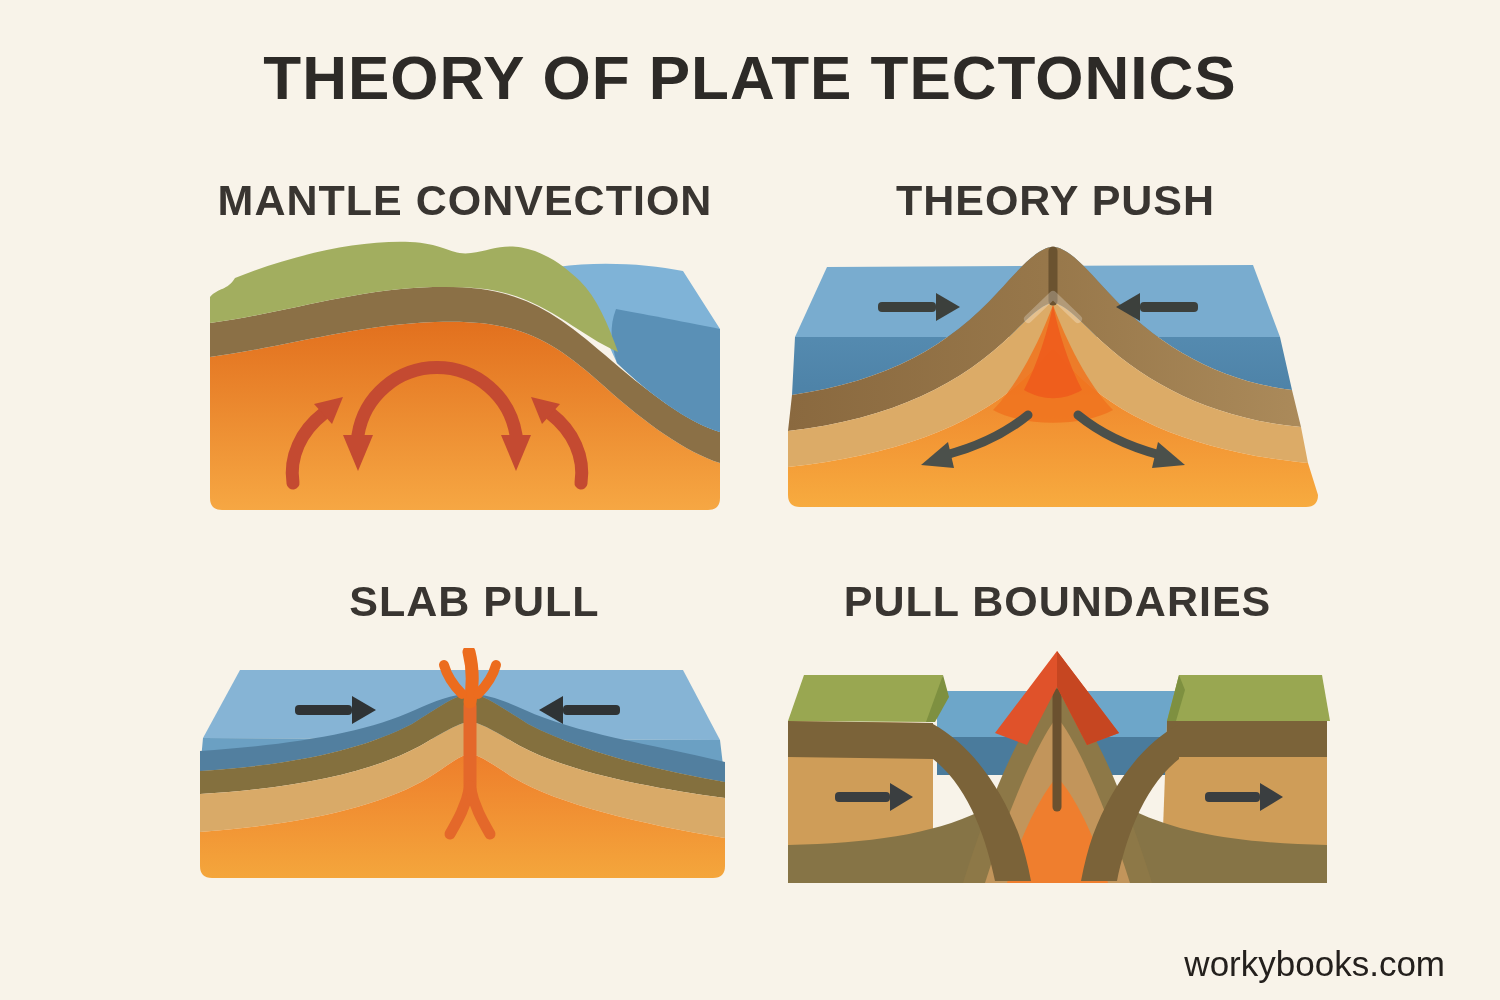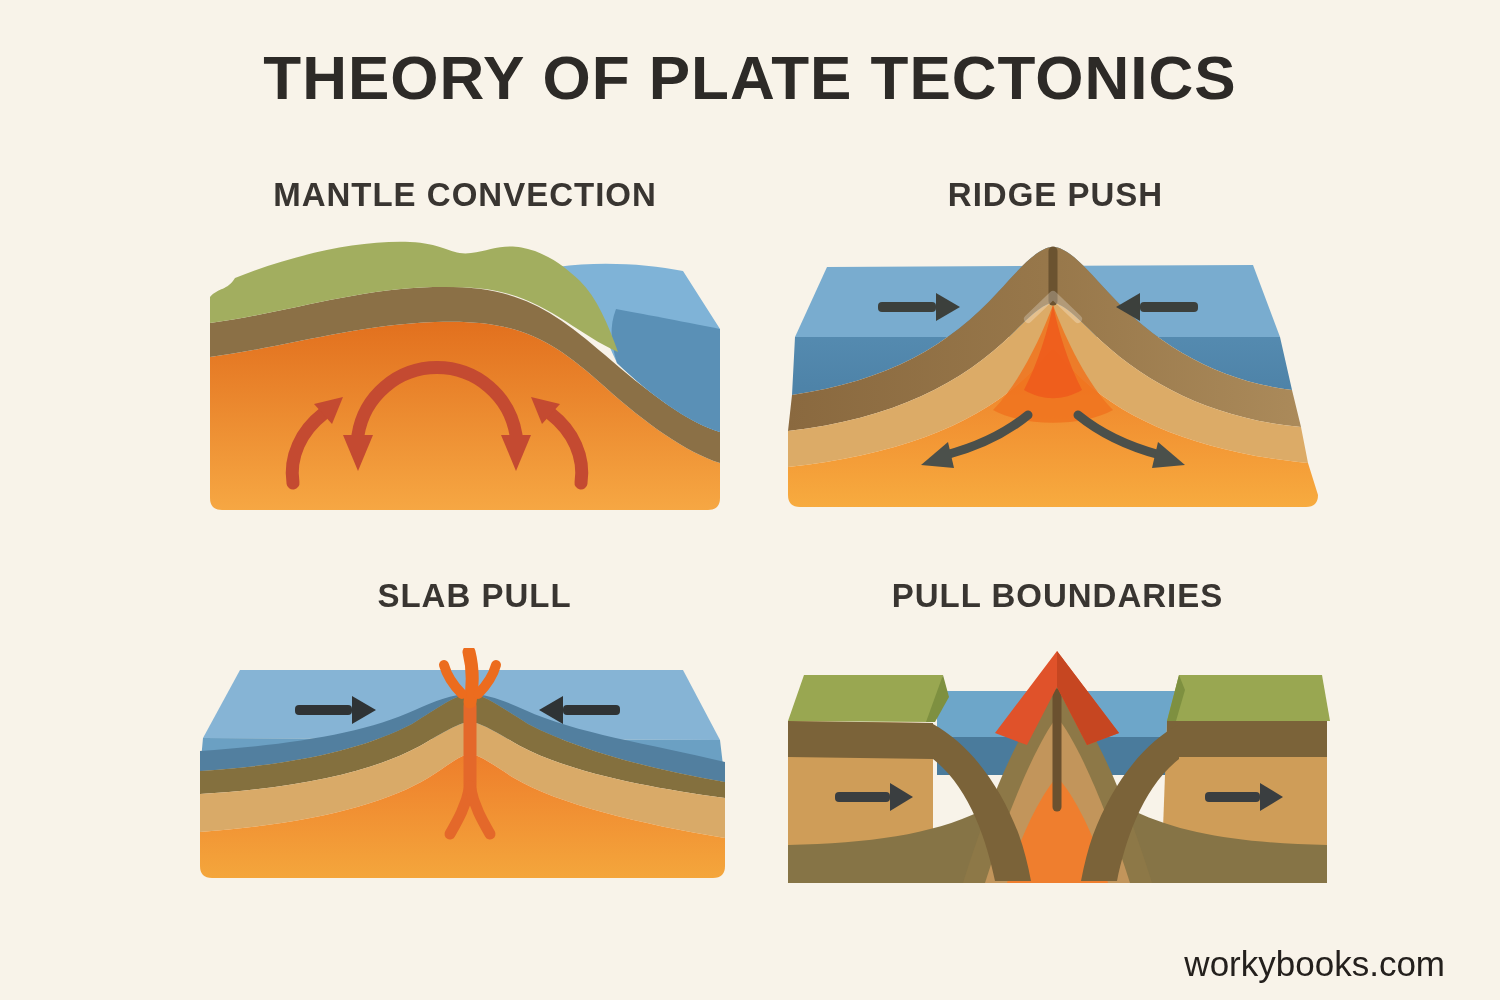--- a/index.html
+++ b/index.html
@@ -5,21 +5,21 @@
   html,body{margin:0;padding:0;background:#f8f3e9;}
   .canvas{
     position:relative;width:1500px;height:1000px;overflow:hidden;
     background:#f8f3e9;font-family:"Liberation Sans",sans-serif;
   }
   .page-title{
     position:absolute;top:42px;left:0;width:1500px;text-align:center;
     font-size:62px;font-weight:bold;letter-spacing:1px;color:#2d2a27;margin:0;
   }
   .panel-label{
-    position:absolute;text-align:center;font-size:33px;font-weight:bold;
+    position:absolute;text-align:center;font-size:43px;font-weight:bold;
     letter-spacing:1px;color:#393531;margin:0;
   }
   .lbl-mc{left:205px;top:176px;width:520px;}
   .lbl-rp{left:788px;top:176px;width:535px;}
   .lbl-sp{left:212px;top:577px;width:525px;}
   .lbl-pb{left:785px;top:577px;width:545px;}
   .panel{position:absolute;}
   .p1{left:205px;top:225px;width:520px;height:290px;}
   .p2{left:788px;top:235px;width:535px;height:285px;}
   .p3{left:200px;top:648px;width:525px;height:245px;}
@@ -31,21 +31,21 @@
   svg{display:block;}
 </style>
 </head>
 <body>
 
 <div class="canvas">
 
   <h1 class="page-title">THEORY OF PLATE TECTONICS</h1>
 
   <h2 class="panel-label lbl-mc">MANTLE CONVECTION</h2>
-  <h2 class="panel-label lbl-rp">RIDGE PUSH</h2>
+  <h2 class="panel-label lbl-rp">THEORY PUSH</h2>
   <h2 class="panel-label lbl-sp">SLAB PULL</h2>
   <h2 class="panel-label lbl-pb">PULL BOUNDARIES</h2>
 
   <div class="panel p1">
     <svg width="520" height="290" viewBox="0 0 520 290">
       <defs>
         <linearGradient id="p1o" x1="0" y1="0" x2="0" y2="1">
           <stop offset="0" stop-color="#e2701e"></stop>
             <stop offset="1" stop-color="#f6a743"></stop>
         </linearGradient>

